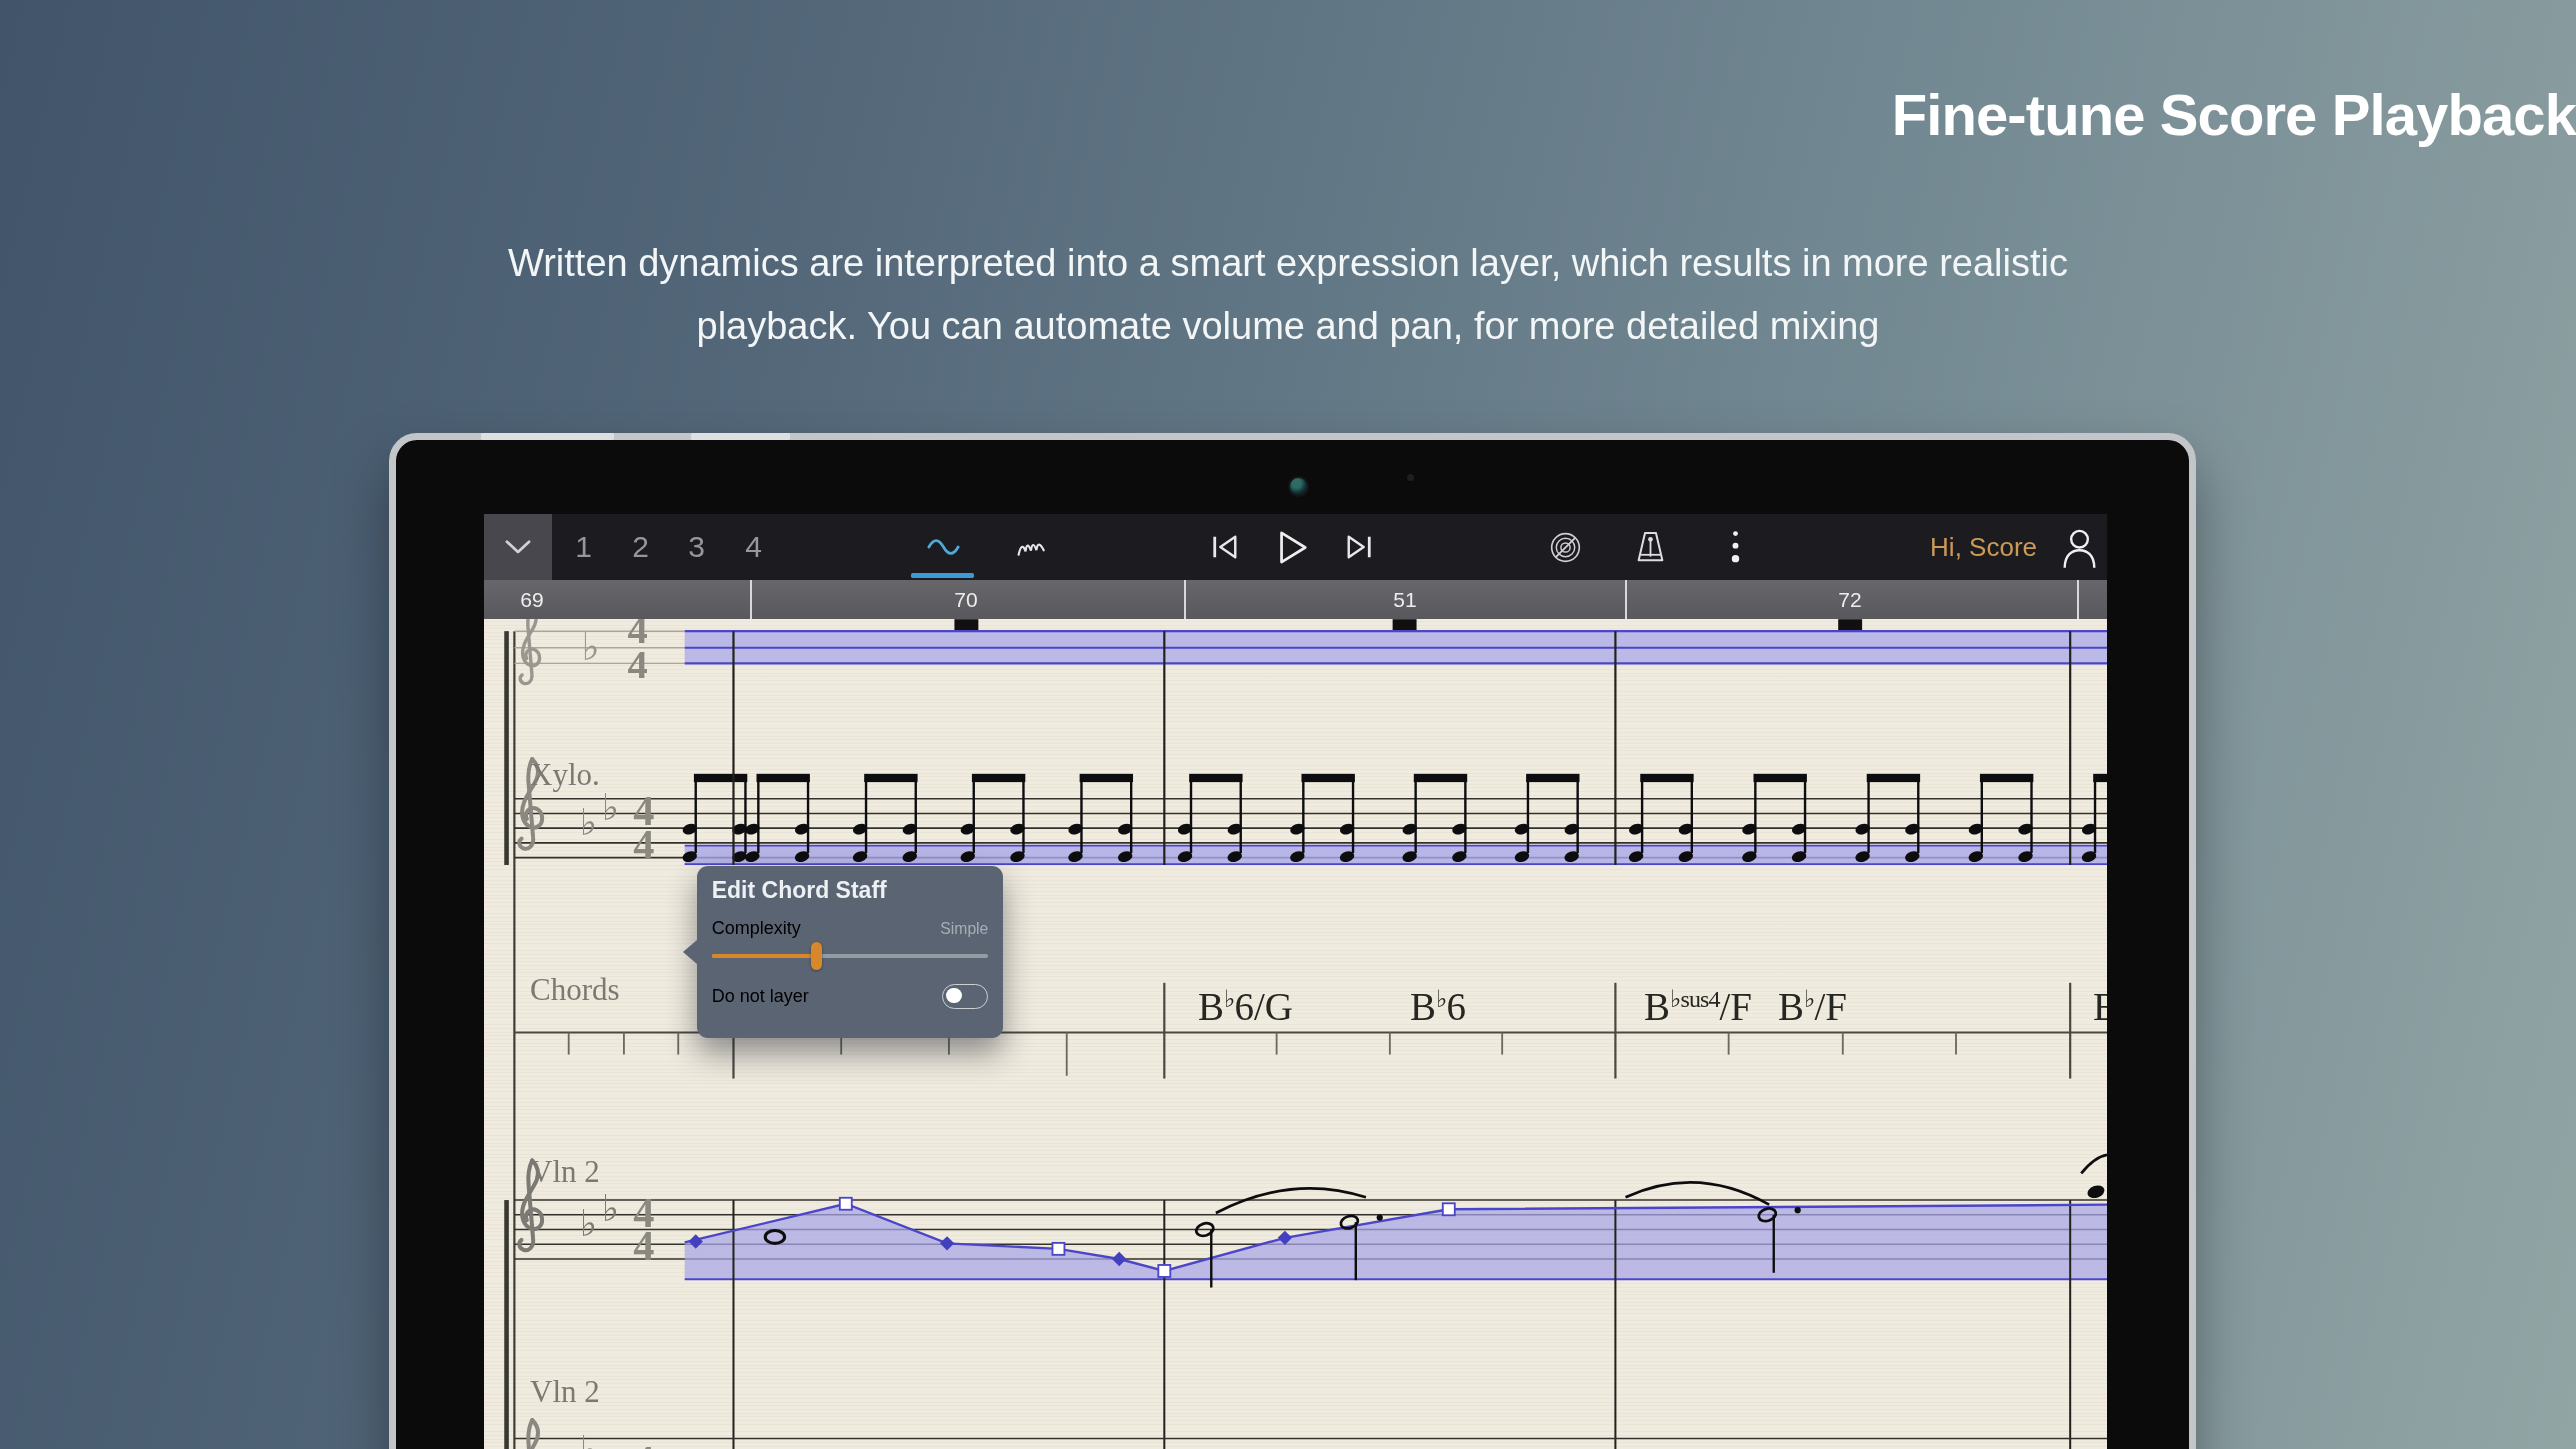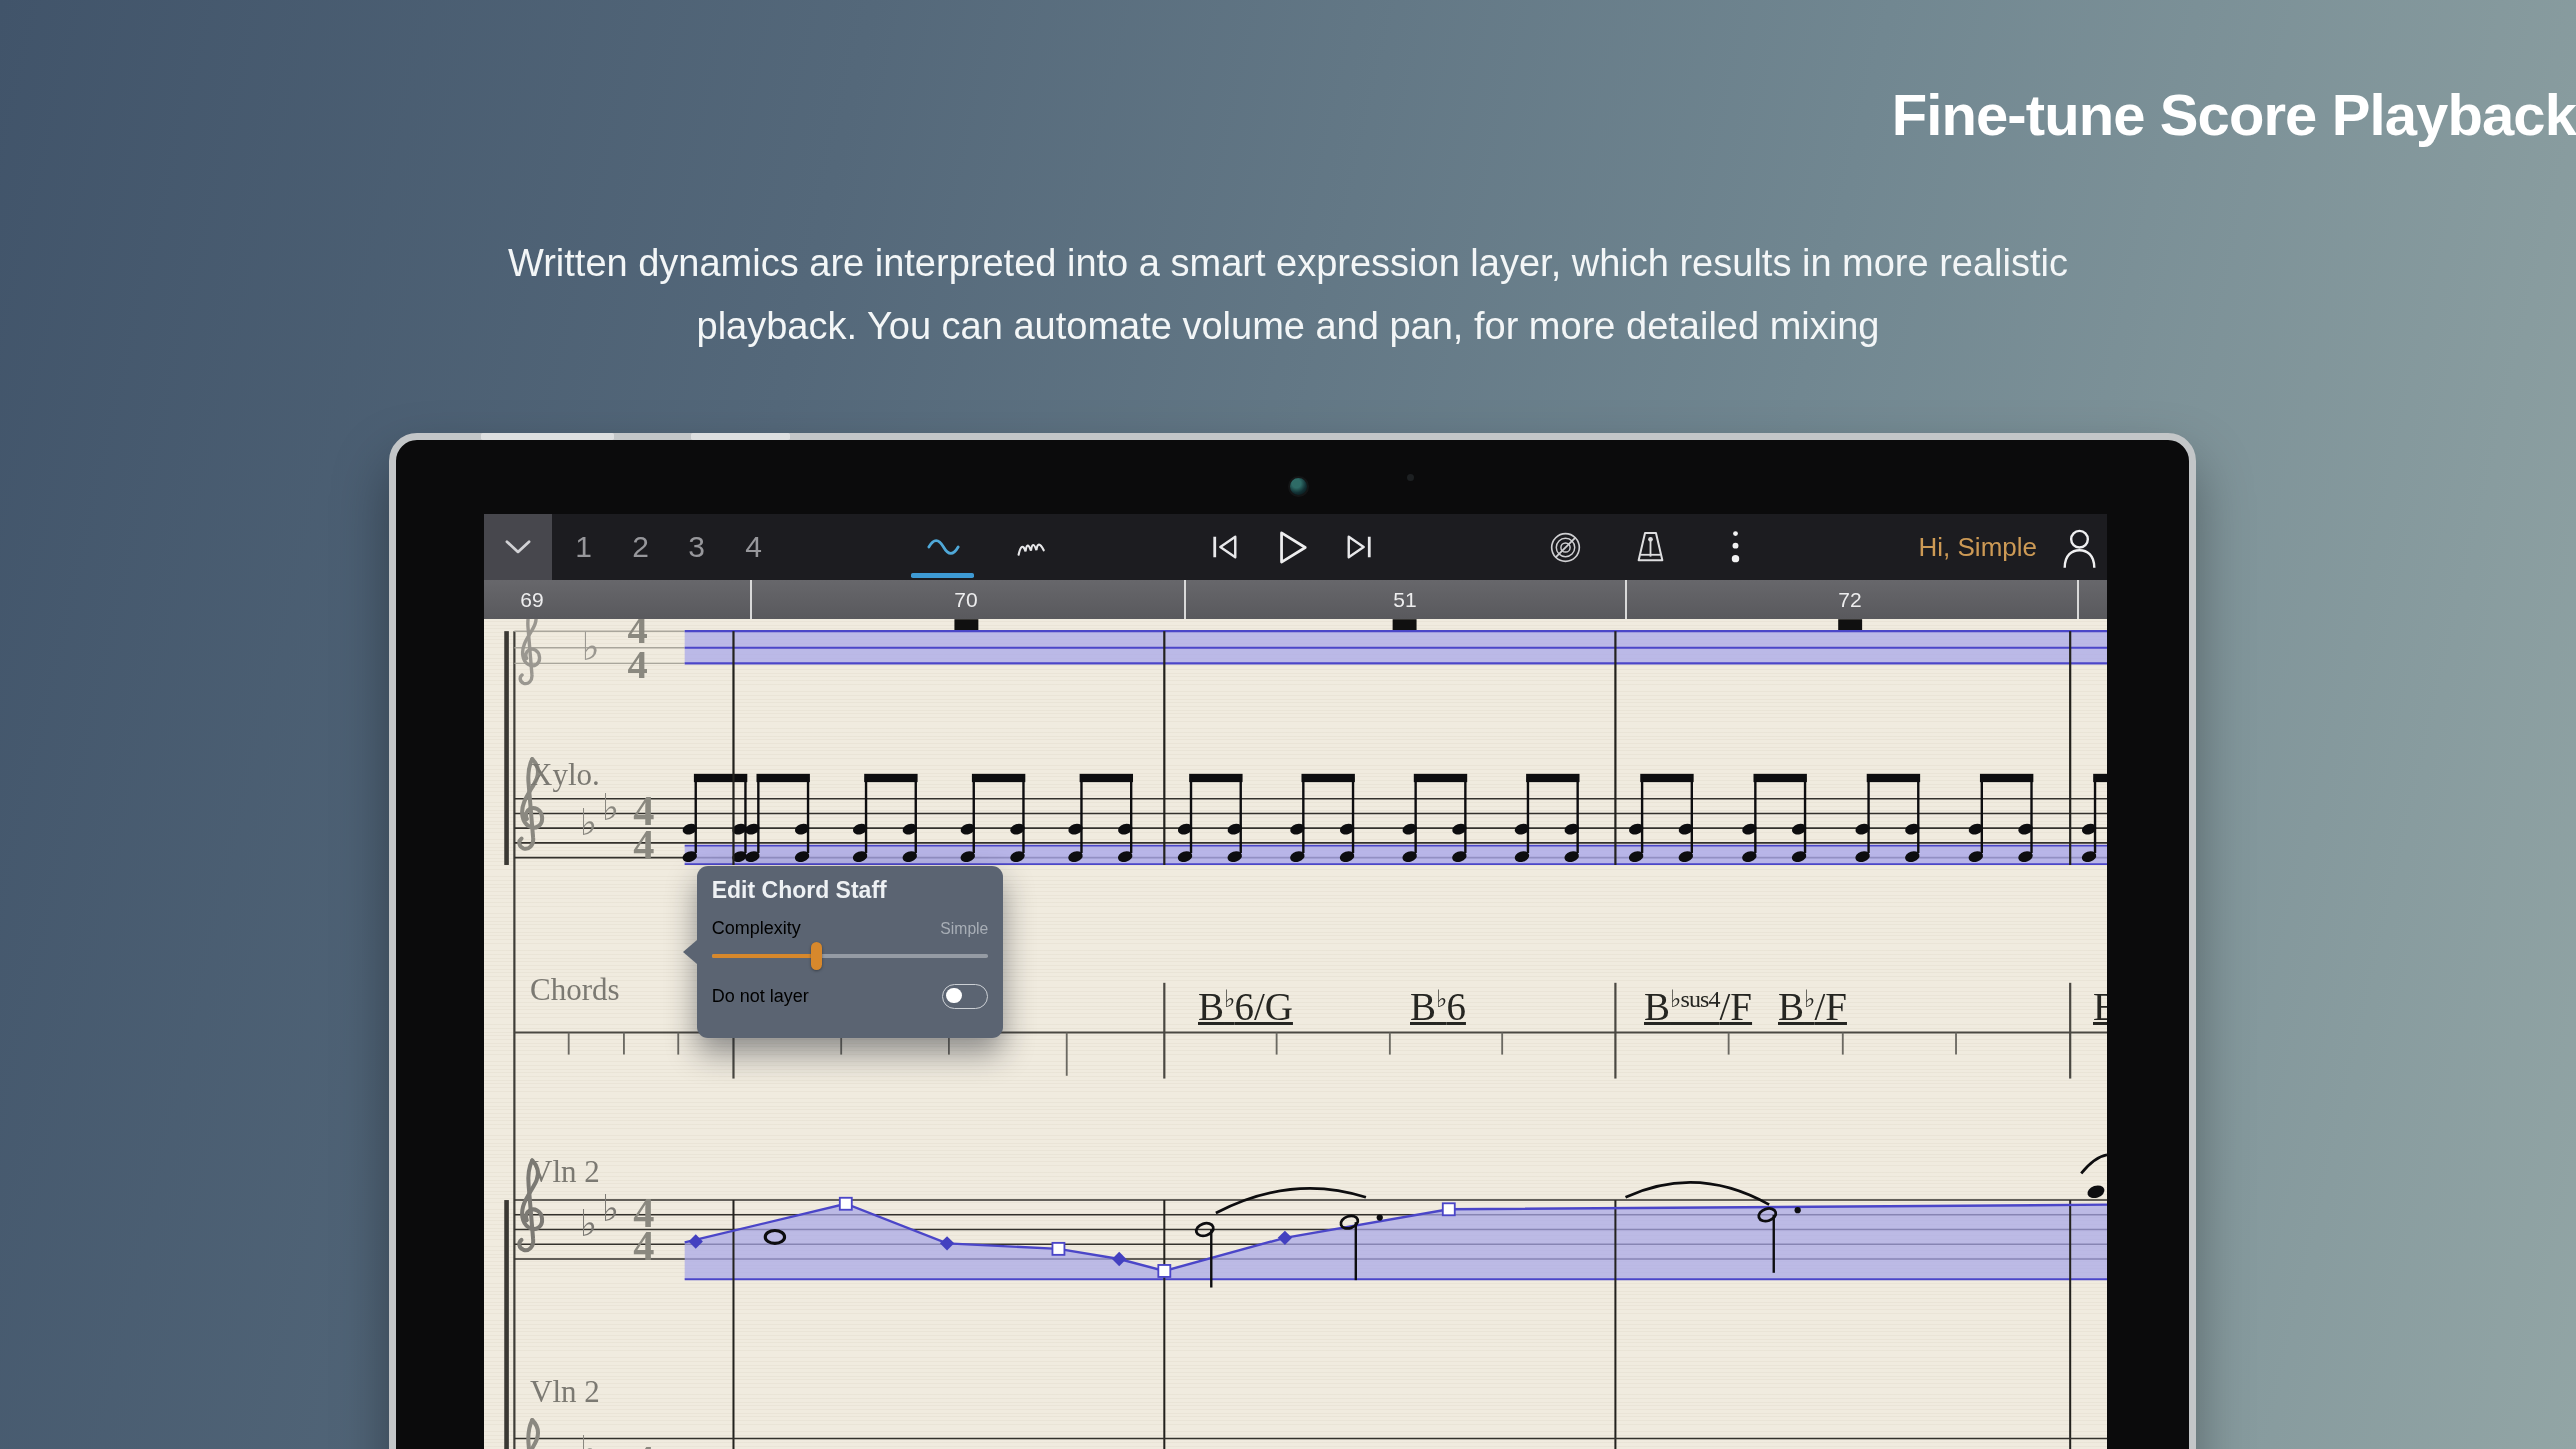--- a/index.html
+++ b/index.html
@@ -32,21 +32,21 @@
   
   .ruler{position:absolute;left:0;top:66px;width:1623px;height:39px;background:linear-gradient(#67676b,#59595d);}
   .ruler .sep{position:absolute;top:0;width:1.8px;height:39px;background:#d9d9d9;}
   .ruler .mnum{position:absolute;top:0;height:39px;line-height:39px;color:#ededee;font-size:21px;transform:translateX(-50%);}
   
   .score{position:absolute;left:0;top:105px;width:1623px;height:1013px;
     background:#f0ebdf;
     background-image:repeating-linear-gradient(0deg,rgba(196,186,166,.14) 0 0.9px,transparent 0.9px 3.7px);}
   .score svg{position:absolute;left:0;top:0;}
   .stafflabel{position:absolute;color:#7b7972;font-family:"Liberation Serif",serif;font-size:31px;}
-  .chordsym{position:absolute;color:#262622;font-family:"Liberation Serif",serif;font-size:39px;line-height:39px;text-decoration:underline;}
+  .chordsym{position:absolute;color:#262622;font-family:"Liberation Serif",serif;font-size:39px;line-height:39px;}
   .chordsym sup{font-size:24px;vertical-align:13px;letter-spacing:-0.9px;}
   
   .popup{position:absolute;left:213px;top:247px;width:306px;height:172px;background:#5b6472;
     border-radius:11px;box-shadow:0 14.7px 31px rgba(20,25,35,.45);color:#eef1f4;}
   .popup .arrow{position:absolute;left:-14px;top:74px;width:0;height:0;
     border-top:12px solid transparent;border-bottom:12px solid transparent;border-right:14.7px solid #5b6472;}
   .popup .title{position:absolute;left:14.7px;top:11px;font-size:23px;font-weight:bold;}
   .popup .lbl{font-size:18px;color:#000000;}
   .row-cplx{position:absolute;left:14.7px;right:14.7px;top:52px;display:flex;justify-content:space-between;align-items:baseline;}
   .cplx-val{font-size:15.7px;color:#a8aeb6;}
@@ -136,21 +136,21 @@
           </svg>
         </div>
         <div class="icon-btn" style="left:1232px;width:39px">
           <svg width="13" height="39" viewBox="0 0 14 42">
             <circle cx="7" cy="6" r="2.6" fill="#f2f2f3"></circle>
             <circle cx="7" cy="19" r="3.2" fill="#f2f2f3"></circle>
             <circle cx="7" cy="33" r="4.0" fill="#f2f2f3"></circle>
           </svg>
         </div>
 
-        <div class="greeting">Hi, Simple</div>
+        <div class="greeting">Hi, Score</div>
         <div class="icon-btn" style="left:1571px;width:48px">
           <svg width="37" height="41" viewBox="0 0 40 44">
             <circle cx="20" cy="13" r="9" fill="none" stroke="#f0f0f1" stroke-width="2.6"></circle>
             <path d="M4 44 C4 30 12 25 20 25 C28 25 36 30 36 44" fill="none" stroke="#f0f0f1" stroke-width="2.6"></path>
           </svg>
         </div>
       </div>
 
       <div class="ruler">
         <div class="sep" style="left:266px"></div>

